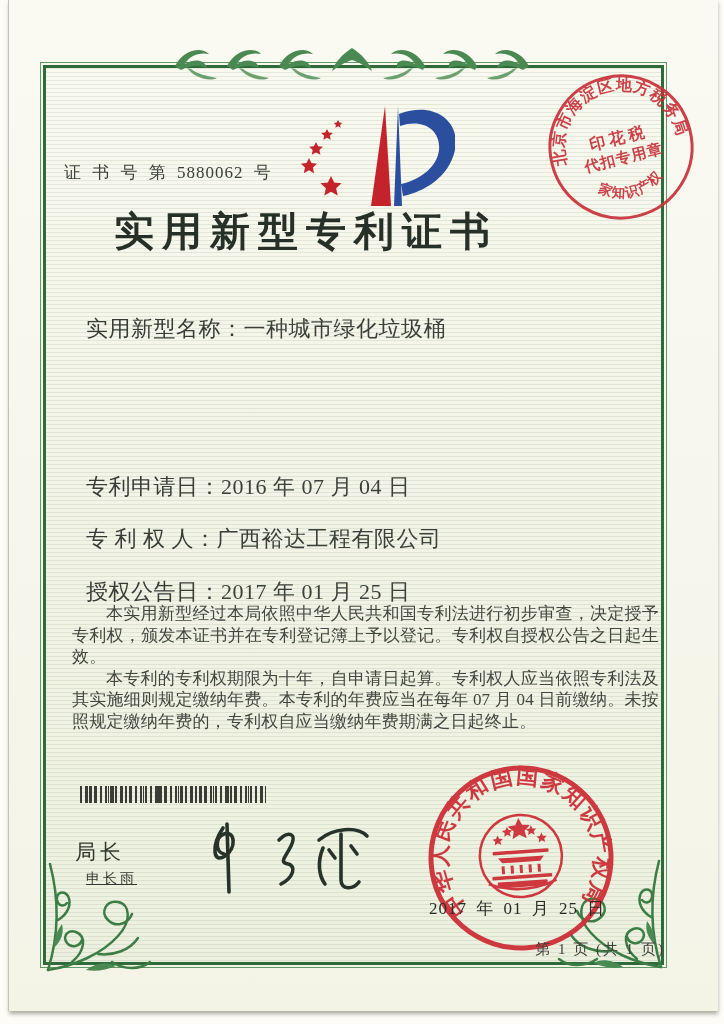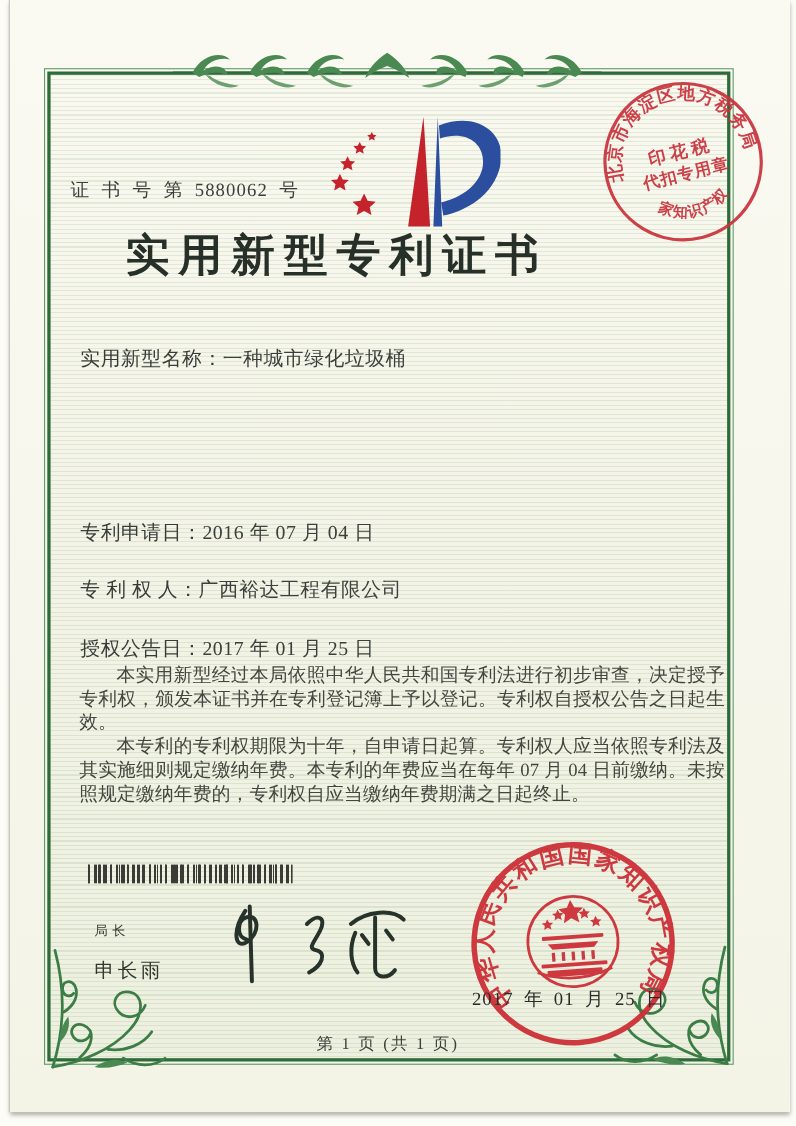--- a/index.html
+++ b/index.html
@@ -7,34 +7,34 @@
   .scan{position:relative;width:724px;height:1024px;background:#fdfcf7;overflow:hidden;}
   .paper{position:absolute;left:9px;top:0;right:6px;bottom:13px;background:linear-gradient(180deg,#fbfaf2 0%,#f7f6ec 55%,#f3f3e6 100%);box-shadow:-1px 0 0 #c4c3b8, 0 3px 4px rgba(110,108,95,.55);}
   .frame{position:absolute;left:31px;top:62px;width:625px;height:904px;border:1px solid #5d9a64;}
   .frame-inner{position:absolute;inset:2px;border:3px solid #2f6b3a;
     background:
       repeating-linear-gradient(180deg, rgba(118,156,112,.17) 0 1px, rgba(118,156,112,0) 1px 4px),
       linear-gradient(180deg,#faf9f0 0%,#f4f4e8 40%,#edf0df 100%);}
   .abs{position:absolute;}
   .certno{left:55px;top:116px;font-size:17px;color:#3a3f3a;letter-spacing:1px;word-spacing:5px;margin-top:45px;}
   .title{left:31px;top:204px;width:532px;text-align:center;font-size:40px;font-weight:700;color:#273028;letter-spacing:8px;}
-  .field{left:64px;font-size:18px;color:#373c37;letter-spacing:.5px;white-space:nowrap;font-family:Liberation Serif, serif;}
+  .field{left:77px;font-size:22px;color:#373c37;letter-spacing:.5px;white-space:nowrap;font-family:Liberation Serif, serif;}
   .flabel{color:#373c37;}
   .fvalue{color:#3b403b;}
   .bodytext{left:63px;top:603px;width:587px;color:#42463f;}
   .bodytext p{margin:0;text-indent:2em;text-align:justify;font-size:17px;line-height:21.5px;letter-spacing:.2px;}
   .barcode{left:71px;top:786px;width:186px;height:17px;opacity:.88;
     background-image:
       repeating-linear-gradient(90deg,#23241f 0 2px,transparent 2px 5px),
       repeating-linear-gradient(90deg,#23241f 0 1px,transparent 1px 7px),
       repeating-linear-gradient(90deg,transparent 0 9px,#23241f 9px 11px,transparent 11px 23px);}
-  .sig-role{left:77px;top:838px;font-size:12px;color:#33382f;letter-spacing:4px;}
-  .sig-name{left:77px;top:870px;font-size:18px;color:#33382f;letter-spacing:3px;}
+  .sig-role{left:66px;top:838px;font-size:21px;color:#33382f;letter-spacing:4px;}
+  .sig-name{left:77px;top:870px;font-size:14px;color:#33382f;letter-spacing:3px;text-decoration:underline;}
   .sig-script{left:182px;top:818px;}
-  .footer{left:31px;top:940px;width:625px;text-align:center;font-size:15px;color:#3c403a;letter-spacing:2px;}
+  .footer{left:31px;top:940px;width:625px;text-align:right;font-size:15px;color:#3c403a;letter-spacing:2px;}
   .stamp{left:536px;top:71px;width:152px;height:152px;transform:rotate(-14deg);opacity:.92;}
   .seal{left:416px;top:762px;width:192px;height:192px;transform:rotate(-4deg);opacity:.95;}
   .seal-date{left:420px;top:897px;font-size:17px;color:#2b2b28;letter-spacing:1px;word-spacing:4px;z-index:5;}
   .garland{left:148px;top:40px;width:390px;height:48px;}
   .flourish-bl{left:33px;top:862px;width:112px;height:116px;}
   .flourish-br{left:546px;top:856px;width:112px;height:122px;transform:scaleX(-1);}
   .z2{z-index:2}.z3{z-index:3}.z4{z-index:4}
 </style>
 </head>
 <body>

